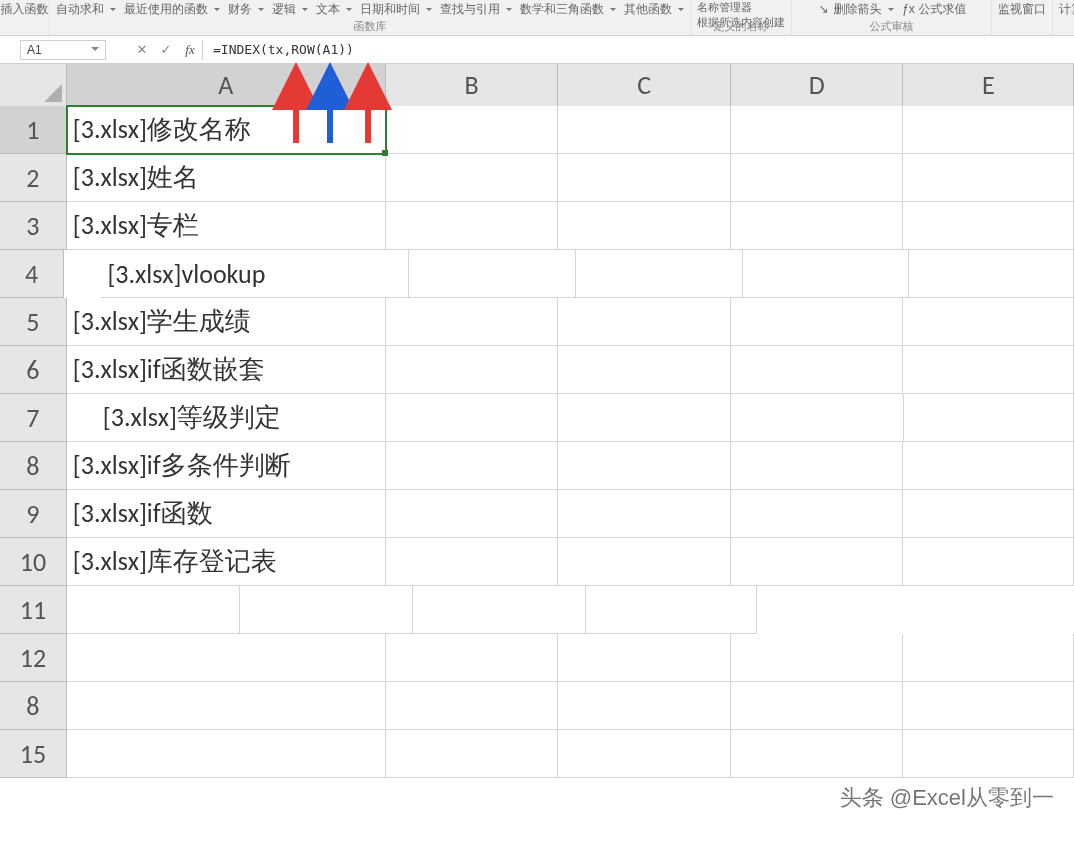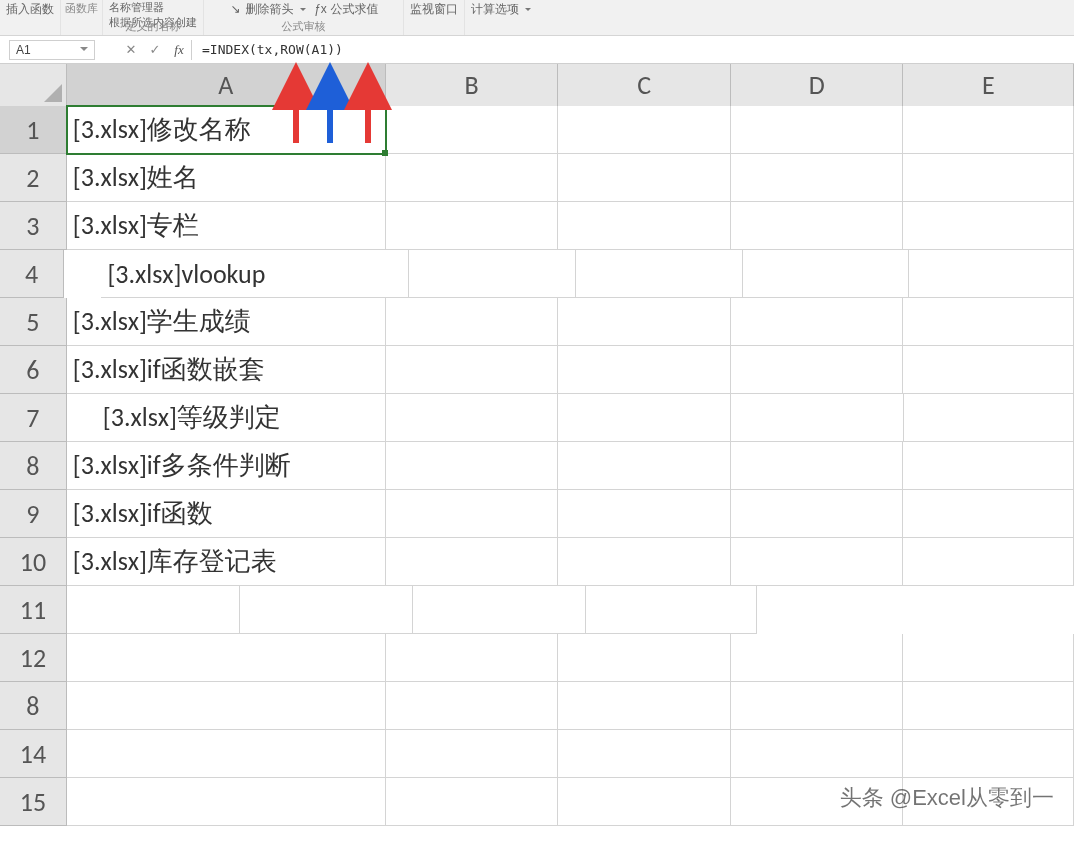--- a/index.html
+++ b/index.html
@@ -60,21 +60,21 @@
   }
   .ico { width:14px; height:14px; display:inline-flex; align-items:center; justify-content:center; }
 
   
   .formula-bar {
     height: 28px;
     border-bottom: 1px solid #cfcfcf;
     display: flex;
     align-items: center;
     background: #fff;
-    padding: 4px 5px;
+    padding: 4px 16px;
   }
   .name-box {
     width: 86px;
     height: 20px;
     border: 1px solid #cfcfcf;
     margin-left: 4px;
     font-size: 12px;
     padding: 0 6px;
     display:flex; align-items:center; justify-content:space-between;
     background:#fff;
@@ -190,20 +190,31 @@
 </head>
 <body>
 
 <div class="ribbon">
   <div class="rib-group" style="min-width:50px">
     <div class="rib-items">
         <span class="rib-item">插入函数</span>
       </div>
   </div>
   <div class="rib-group" style="flex:0 0 auto">
+    <div class="rib-items">
+      <span class="rib-item drop-tri">自动求和</span>
+      <span class="rib-item drop-tri">最近使用的函数</span>
+      <span class="rib-item drop-tri">财务</span>
+      <span class="rib-item drop-tri">逻辑</span>
+      <span class="rib-item drop-tri">文本</span>
+      <span class="rib-item drop-tri">日期和时间</span>
+      <span class="rib-item drop-tri">查找与引用</span>
+      <span class="rib-item drop-tri">数学和三角函数</span>
+      <span class="rib-item drop-tri">其他函数</span>
+    </div>
     <div class="rib-label">函数库</div>
   </div>
   <div class="rib-group">
     <div class="rib-items col" style="font-size:11px">
       <span class="rib-item">名称管理器</span>
       <span class="rib-item">根据所选内容创建</span>
     </div>
     <div class="rib-label">定义的名称</div>
   </div>
   <div class="rib-group" style="min-width:200px">
@@ -365,28 +376,20 @@
       </div>
       <div class="row">
         <div class="row-h">8</div>
         <div class="cell" style="width: 320px;"></div>
         <div class="cell" style="width: 173px;"></div>
         <div class="cell" style="width: 173px;"></div>
         <div class="cell" style="width: 173px;"></div>
         <div class="cell" style="width: 171px;"></div>
       </div>
       <div class="row">
-        <div class="row-h">14</div>
-        <div class="cell" style="width: 320px;"></div>
-        <div class="cell" style="width: 173px;"></div>
-        <div class="cell" style="width: 173px;"></div>
-        <div class="cell" style="width: 173px;"></div>
-        <div class="cell" style="width: 171px;"></div>
-      </div>
-      <div class="row">
         <div class="row-h">15</div>
         <div class="cell" style="width: 320px;"></div>
         <div class="cell" style="width: 173px;"></div>
         <div class="cell" style="width: 173px;"></div>
         <div class="cell" style="width: 173px;"></div>
         <div class="cell" style="width: 171px;"></div>
       </div>
     </div>
 </div>
 

